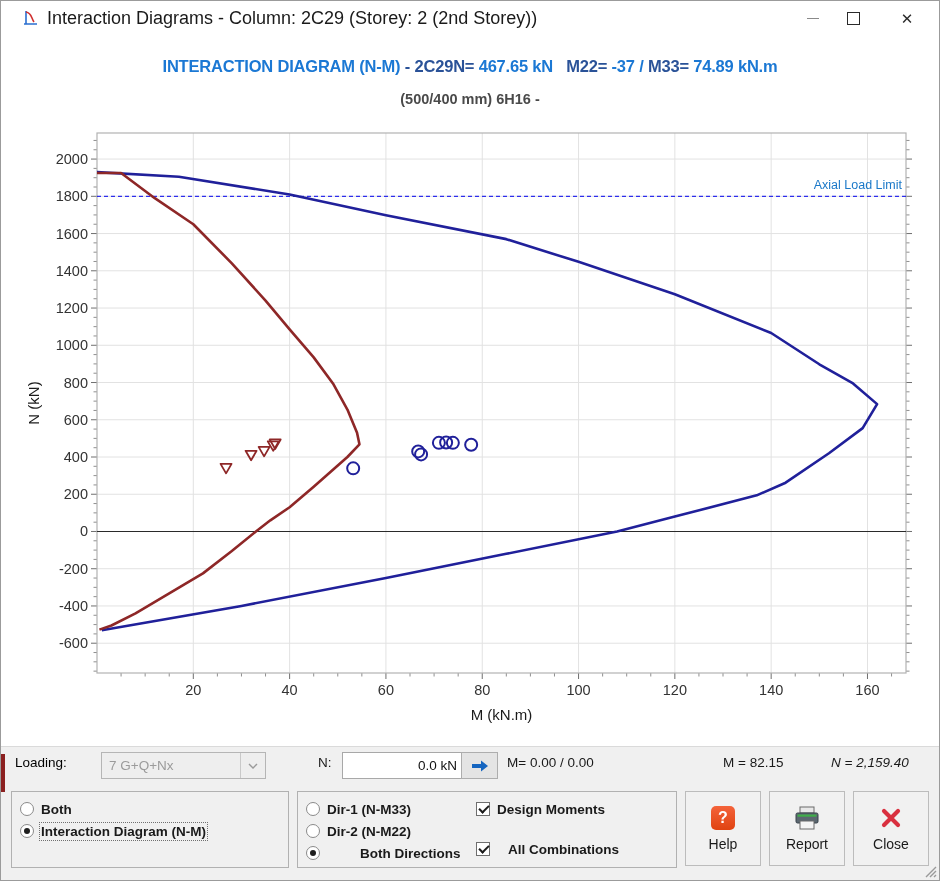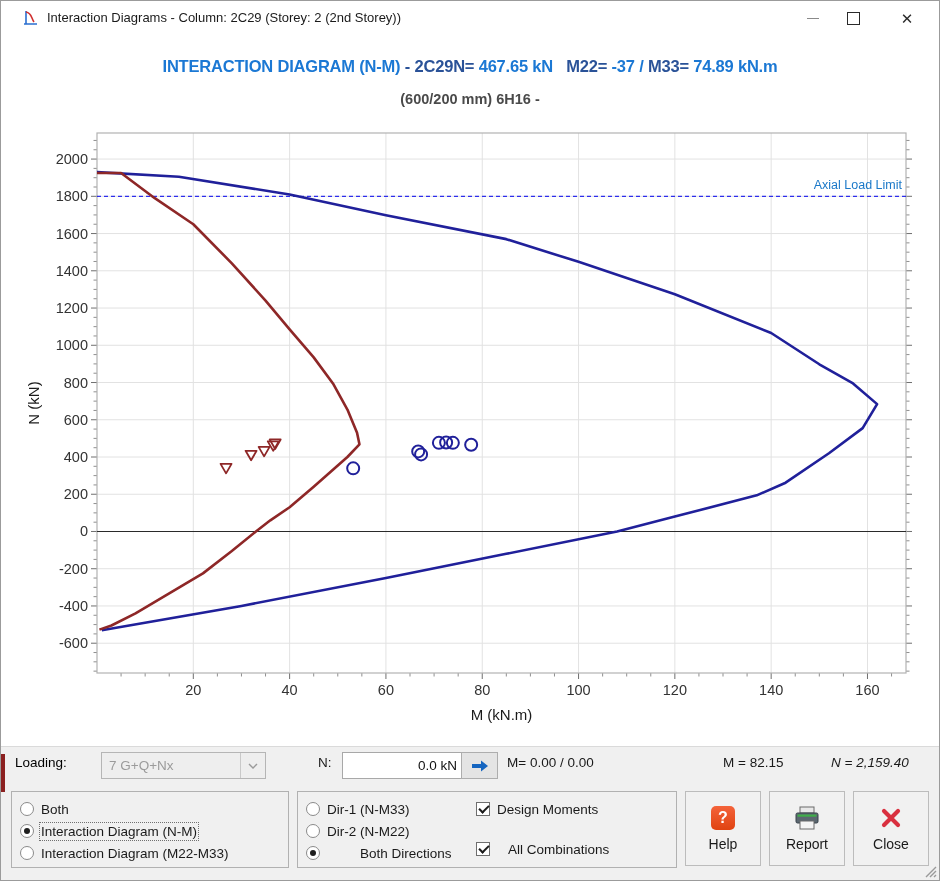--- a/index.html
+++ b/index.html
@@ -4,21 +4,21 @@
 <style>
   html,body{margin:0;padding:0;background:#e8e8e8;}
   body{width:940px;height:881px;position:relative;font-family:"Liberation Sans",sans-serif;
        -webkit-font-smoothing:antialiased;}
   .window{position:absolute;inset:0;background:#ffffff;border:1px solid #9b9b9b;box-sizing:border-box;}
 
   
   .titlebar{position:absolute;left:0;top:0;right:0;height:34px;background:#ffffff;}
   .titlebar .appicon{position:absolute;left:21px;top:8px;width:18px;height:18px;}
   .titlebar .title{position:absolute;left:46px;top:0;height:34px;line-height:34px;
-                   font-size:13px;color:#1a1a1a;white-space:nowrap;}
+                   font-size:18px;color:#1a1a1a;white-space:nowrap;}
   .winbtn{position:absolute;top:0;width:40px;height:34px;display:flex;align-items:center;justify-content:center;color:#1a1a1a;}
   .winbtn.min{left:792px;color:#8a8a8a;}
   .winbtn.max{left:832px;}
   .winbtn.cls{left:886px;}
   .glyph-min{width:12px;height:0;border-top:1px solid #8a8a8a;}
   .glyph-max{width:11px;height:11px;border:1px solid #2a2a2a;}
   .glyph-cls{font-size:15px;font-weight:400;color:#2a2a2a;line-height:1;}
 
   
   .chart-title{position:absolute;left:0;top:56px;width:100%;text-align:center;font-weight:bold;
@@ -39,21 +39,21 @@
   .combo .val{flex:1;padding-left:7px;font-size:13.5px;color:#9b9b9b;}
   .combo .dd{width:24px;height:100%;border-left:1px solid #c9c9c9;display:flex;align-items:center;justify-content:center;}
   .edit{position:absolute;left:341px;top:5px;width:122px;height:27px;background:#ffffff;border:1px solid #a8a8a8;
         box-sizing:border-box;font-size:13.5px;color:#111;text-align:right;padding:0 6px;font-family:"Liberation Sans",sans-serif;}
   .gobtn{position:absolute;left:460px;top:5px;width:37px;height:27px;background:#e4e4e4;border:1px solid #adadad;
          box-sizing:border-box;display:flex;align-items:center;justify-content:center;}
 
   .groupbox{position:absolute;border:1px solid #b1b1b1;background:transparent;box-sizing:border-box;}
   .gb1{left:10px;top:44px;width:278px;height:77px;}
   .gb2{left:296px;top:44px;width:380px;height:77px;}
-  .optrow{position:absolute;display:flex;align-items:center;gap:7px;height:20px;font-size:13.5px;color:#1a1a1a;white-space:nowrap;}
+  .optrow{position:absolute;display:flex;align-items:center;gap:7px;height:20px;font-size:13.5px;color:#1a1a1a;white-space:nowrap;font-weight:bold;}
   .radio{width:14px;height:14px;min-width:14px;border:1px solid #8a8a8a;border-radius:50%;background:#fff;position:relative;box-sizing:border-box;}
   .radio.on::after{content:"";position:absolute;left:3px;top:3px;right:3px;bottom:3px;border-radius:50%;background:#1f1f1f;}
   .cb{width:14px;height:14px;min-width:14px;border:1px solid #6e6e6e;background:#fff;position:relative;box-sizing:border-box;}
   .cb.on::after{content:"";position:absolute;left:2px;top:2px;width:8px;height:4px;
                 border-left:2px solid #1c1c1c;border-bottom:2px solid #1c1c1c;transform:rotate(-45deg);}
   .focusring{outline:1px dotted #707070;outline-offset:1px;}
 
   .bigbtn{position:absolute;top:44px;width:76px;height:75px;background:#f1f1f1;border:1px solid #bcbcbc;
           box-sizing:border-box;display:flex;flex-direction:column;align-items:center;justify-content:center;gap:6px;}
   .bigbtn .cap{font-size:14px;color:#1a1a1a;}
@@ -79,21 +79,21 @@
       </div>
     <div class="winbtn max">
         <div class="glyph-max"></div>
       </div>
     <div class="winbtn cls">
         <div class="glyph-cls">✕</div>
       </div>
   </div>
 
   <div class="chart-title"><span class="bright">INTERACTION DIAGRAM (N-M)</span><span class="dark"> - </span><span class="dark">2C29N= </span><span class="bright">467.65 kN</span><span class="dark">   M22= </span><span class="bright">-37 / </span><span class="dark">M33= </span><span class="bright">74.89 kN.m</span></div>
-  <div class="chart-subtitle">(600/200 mm) 6H16 -</div>
+  <div class="chart-subtitle">(500/400 mm) 6H16 -</div>
 
   <svg id="chart-svg">
       <line x1="192.3095238095238" y1="132" x2="192.3095238095238" y2="672" stroke="#e2e2e2" stroke-width="1"></line>
       <line x1="288.6190476190476" y1="132" x2="288.6190476190476" y2="672" stroke="#e2e2e2" stroke-width="1"></line>
       <line x1="384.92857142857144" y1="132" x2="384.92857142857144" y2="672" stroke="#e2e2e2" stroke-width="1"></line>
       <line x1="481.23809523809524" y1="132" x2="481.23809523809524" y2="672" stroke="#e2e2e2" stroke-width="1"></line>
       <line x1="577.547619047619" y1="132" x2="577.547619047619" y2="672" stroke="#e2e2e2" stroke-width="1"></line>
       <line x1="673.8571428571429" y1="132" x2="673.8571428571429" y2="672" stroke="#e2e2e2" stroke-width="1"></line>
       <line x1="770.1666666666667" y1="132" x2="770.1666666666667" y2="672" stroke="#e2e2e2" stroke-width="1"></line>
       <line x1="866.4761904761905" y1="132" x2="866.4761904761905" y2="672" stroke="#e2e2e2" stroke-width="1"></line>
@@ -330,24 +330,20 @@
 
     <div class="groupbox gb1">
       <div class="optrow" style="left:8px;top:7px;">
         <div class="radio"></div>
         <span>Both</span>
       </div>
       <div class="optrow" style="left:8px;top:29px;">
         <div class="radio on"></div>
         <span class="focusring">Interaction Diagram (N-M)</span>
       </div>
-      <div class="optrow" style="left:8px;top:51px;">
-        <div class="radio"></div>
-        <span>Interaction Diagram (M22-M33)</span>
-      </div>
     </div>
 
     <div class="groupbox gb2">
       <div class="optrow" style="left:8px;top:7px;">
         <div class="radio"></div>
         <span>Dir-1 (N-M33)</span>
       </div>
       <div class="optrow" style="left:8px;top:29px;">
         <div class="radio"></div>
         <span>Dir-2 (N-M22)</span>

